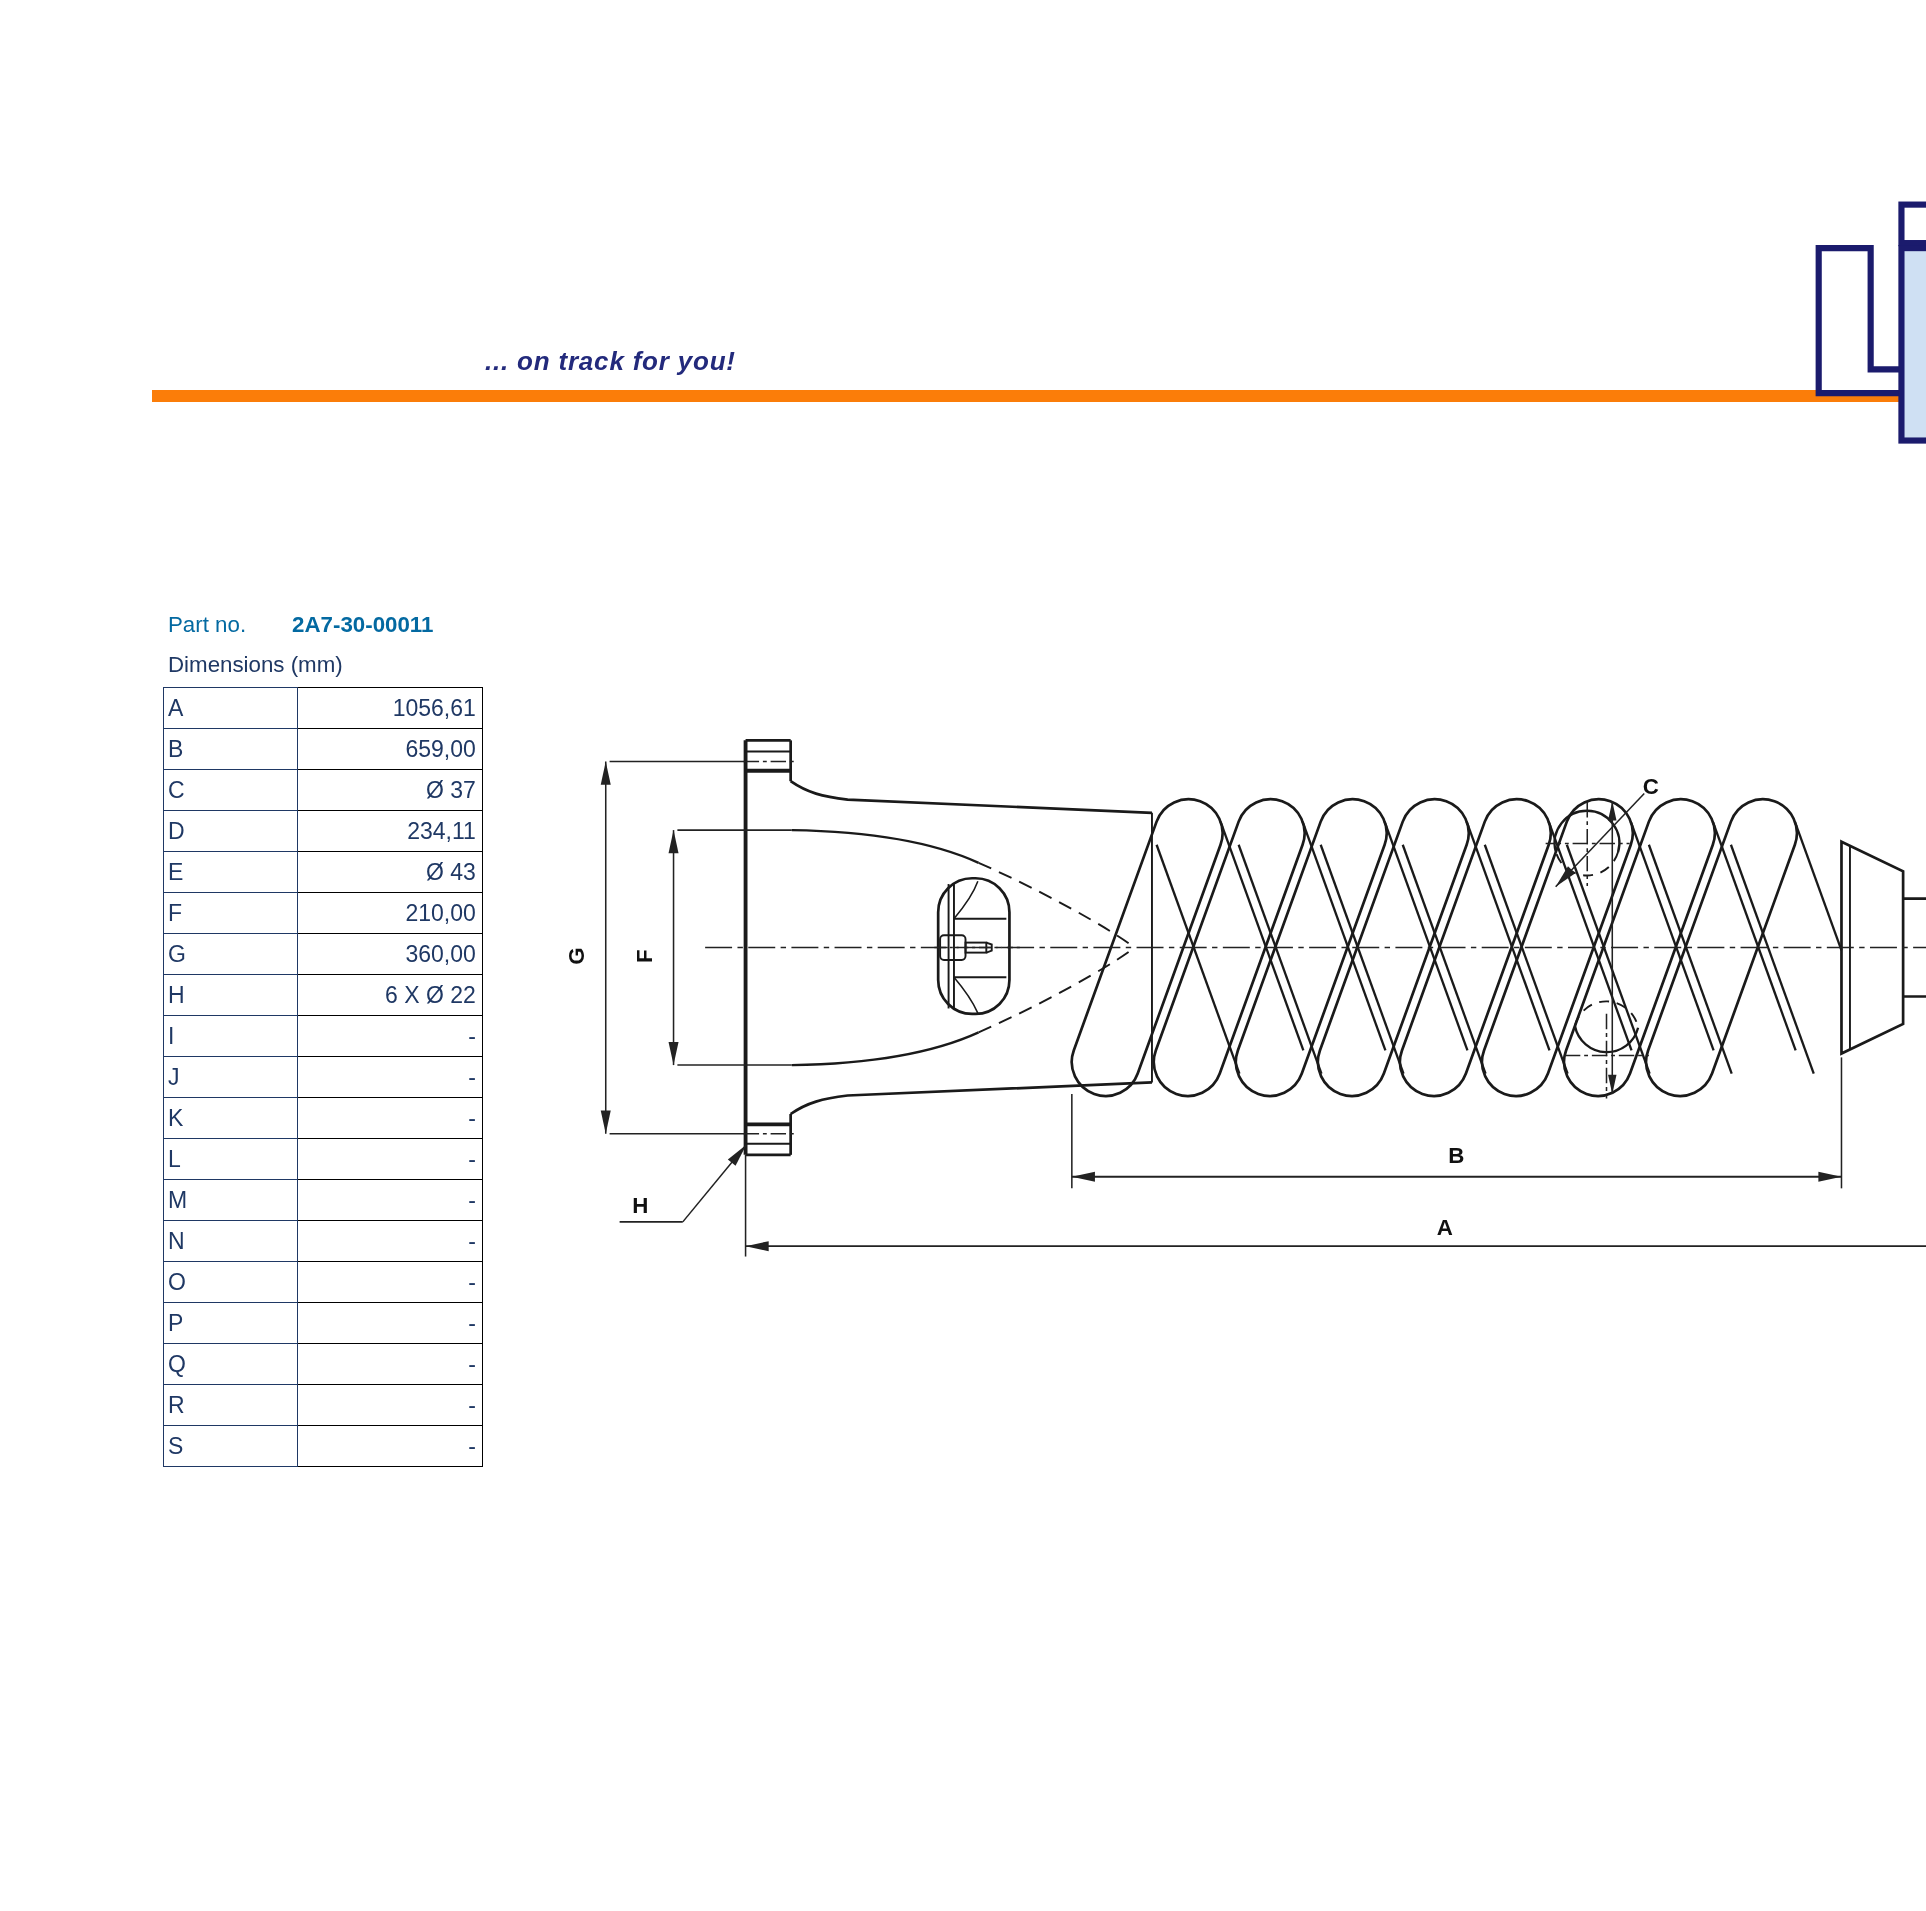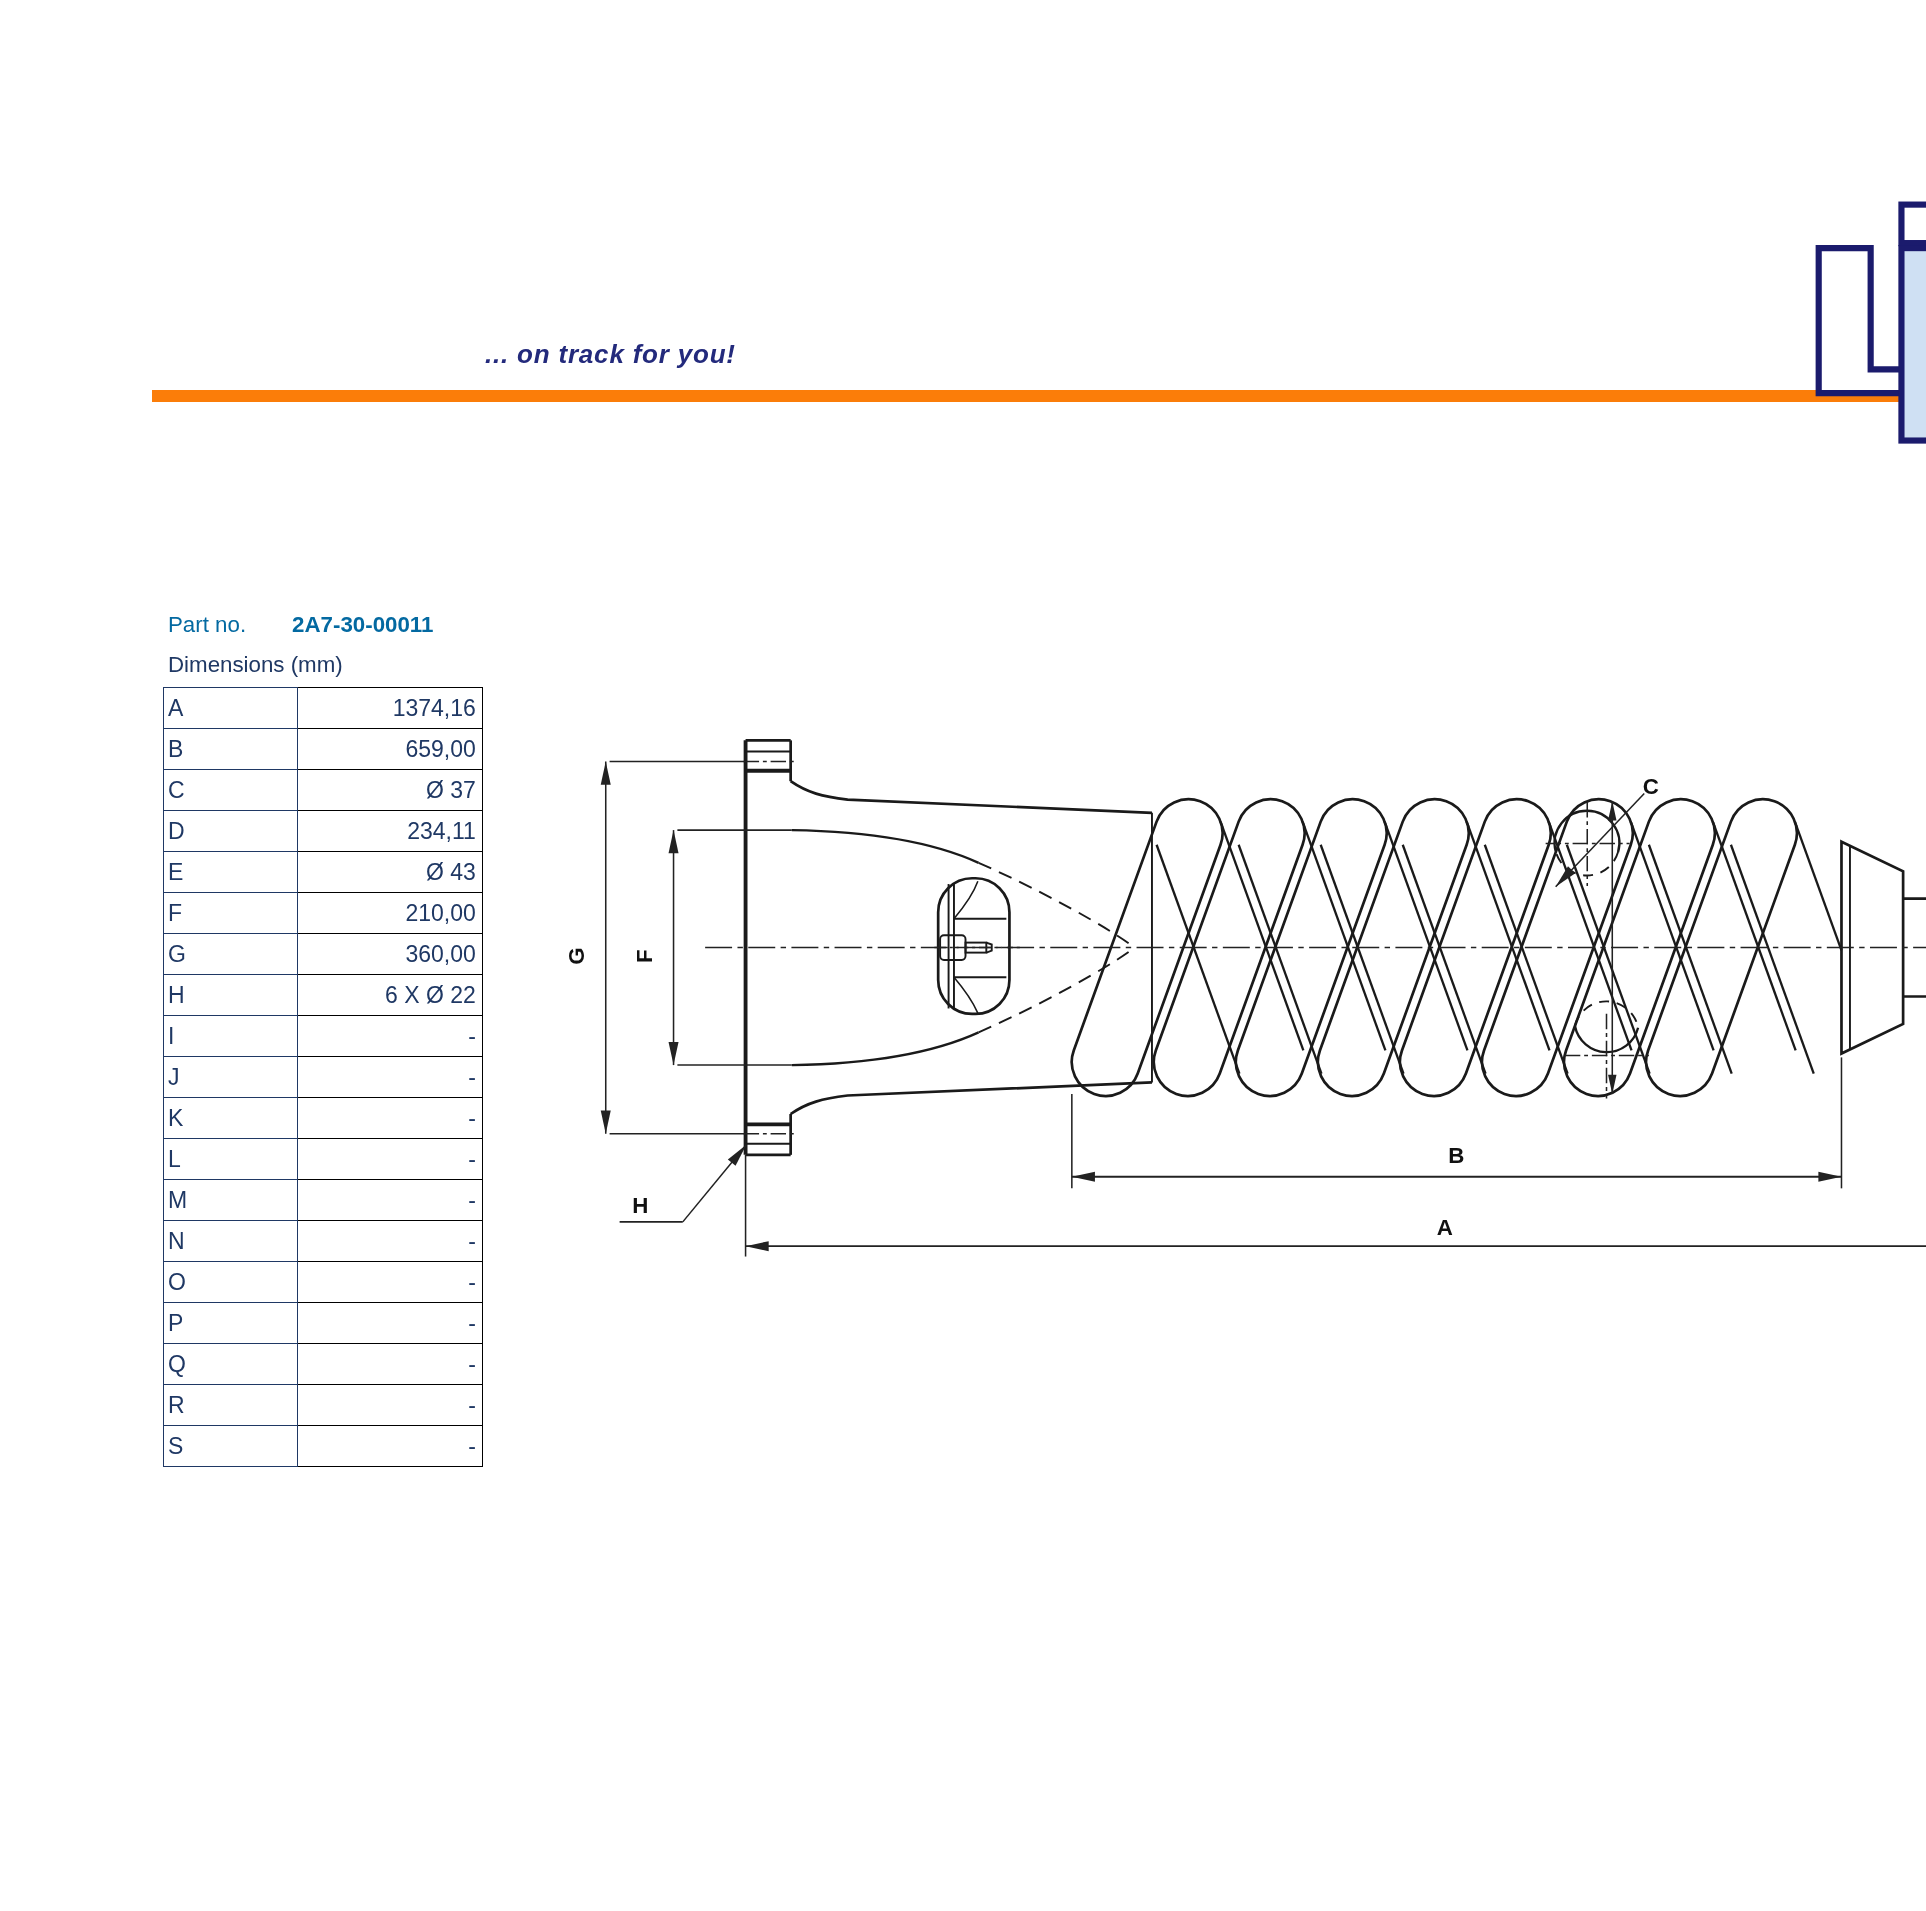--- a/index.html
+++ b/index.html
@@ -1,19 +1,19 @@
 <!DOCTYPE html>
 <html style="font-size:6.2px"><head>
 <meta charset="utf-8">
 <style>
   html,body{margin:0;padding:0;background:#fff;}
   #page{position:relative;width:2703px;height:1911px;background:#ffffff;overflow:hidden;
         font-family:"Liberation Sans",sans-serif;}
   
-  #tagline{position:absolute;left:485px;top:339px;font-size:26px;font-weight:bold;
+  #tagline{position:absolute;left:485px;top:346px;font-size:26px;font-weight:bold;
            font-style:italic;letter-spacing:0.8px;color:#232a7c;white-space:nowrap;}
   #orange-rule{position:absolute;left:152px;top:390px;width:2200px;height:12.3px;background:#fb7d09;}
   #logo-svg{position:absolute;left:1811px;top:169px;width:331px;height:316px;}
   
   #part-line{position:absolute;left:168px;top:612px;font-size:22.3px;color:#0369a1;white-space:nowrap;}
   #part-line .num{font-weight:bold;margin-left:46px;}
   #dim-title{position:absolute;left:168px;top:652px;font-size:22.3px;color:#1F3864;}
   #dim-table{position:absolute;left:163px;top:687px;border-collapse:collapse;}
   #dim-table td{height:41px;font-size:23px;color:#1F3864;box-sizing:border-box;}
   #dim-table td.k{width:134px;border:1.2px solid #1F3864;padding-left:3.9px;text-align:left;}
@@ -229,21 +229,21 @@
 
   <div id="part-line">
     <span>Part no.</span><span class="num">2A7-30-00011</span>
   </div>
   <div id="dim-title">Dimensions (mm)</div>
 
   <table id="dim-table">
     <tbody>
         <tr>
           <td class="k">A</td>
-          <td class="v">1374,16</td>
+          <td class="v">1056,61</td>
         </tr>
         <tr>
           <td class="k">B</td>
           <td class="v">659,00</td>
         </tr>
         <tr>
           <td class="k">C</td>
           <td class="v">Ø 37</td>
         </tr>
         <tr>

